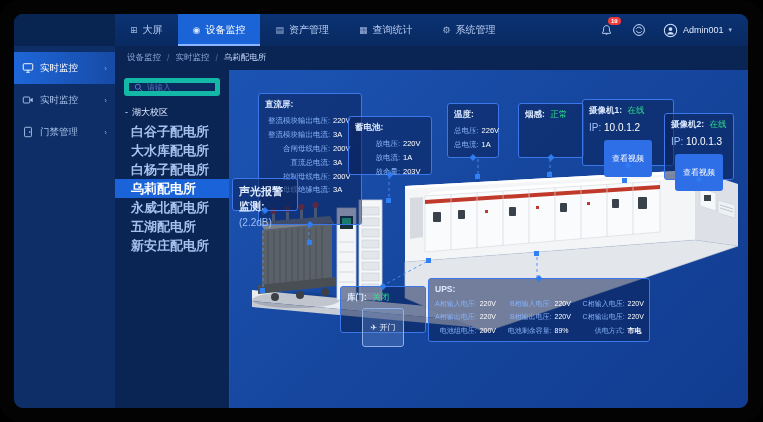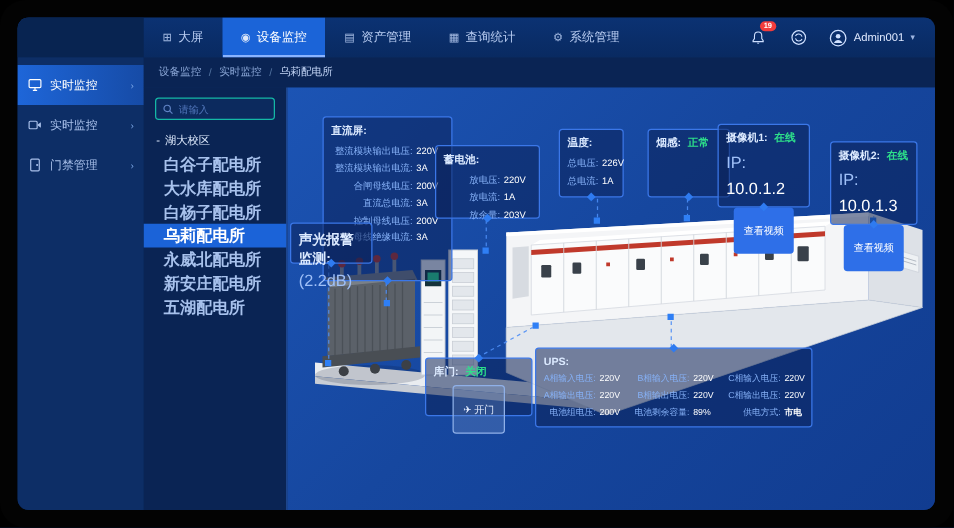--- a/index.html
+++ b/index.html
@@ -40,21 +40,21 @@
   
   .breadcrumb { height:24px; flex:0 0 24px; background:#0a2454; display:flex; align-items:center;
     gap:6px; padding-left:12px; font-size:8.5px; color:#8aa6d6; }
   .breadcrumb .sep { color:#51729f; }
   .breadcrumb .last { color:#c5d7f8; }
 
   .content-row { flex:1; display:flex; min-height:0; }
 
   
   .tree-col { width:115px; flex:0 0 115px; background:#0a2454; border-right:1px solid #24509f; }
-  .search-box { margin:8px 9px 6px 9px; height:18px; border:1px solid #14b8a6; border-radius:3px;
+  .search-box { margin:8px 9px 6px 9px; height:18px; border:5px solid #14b8a6; border-radius:3px;
     display:flex; align-items:center; gap:4px; padding:0 5px; background:#0c2a5e; }
   .search-box input { flex:1; min-width:0; background:transparent; border:none; outline:none;
     font-size:8px; color:#cfe0ff; font-family:inherit; }
   .search-box input::placeholder { color:#4f74b8; }
   .tree-root { padding:3px 10px; font-size:9px; color:#dce8fb; height:20px; display:flex; align-items:center; gap:4px; cursor:pointer; }
   .tree-node { padding-left:16px; height:19px; display:flex; align-items:center; font-size:13px;
     color:#a7c1ec; cursor:pointer;font-weight:bold; }
   .tree-node.selected { background:#1b63d8; color:#fff; }
 
   
@@ -64,45 +64,45 @@
   .scene { left:0; top:80px; width:518px; height:260px; }
   .lines { inset:0; width:100%; height:100%; }
 
   .panel { position:absolute; background:rgba(9,30,82,.52); border:1px solid #3b77e8;
     border-radius:3px; padding:5px 6px; color:#e8f1ff; }
   .p-title { font-size:8.5px; font-weight:bold; color:#dceaff; margin-bottom:3px; }
   .p-title .status { margin-left:3px; }
   .row { display:flex; font-size:7.5px; line-height:1.85; white-space:nowrap; }
   .row .lbl { color:#86b1f7; flex:1; text-align:right; }
   .row .val { color:#fff; margin-left:3px; min-width:22px; text-align:left; }
-  .status { color:#2ee08a; font-weight:bold; }
+  .status { color:#2ee08a; font-weight:normal; }
   .btn { background:#2e6fe8; color:#fff; font-size:8px; border:none; border-radius:3px;
     padding:13px 8px; cursor:pointer; display:block; margin:4px auto 0; font-family:inherit; }
   .btn-outline { background:rgba(120,150,200,.30); border:1px solid #8fb0e8; color:#e6eeff; }
   .hl { color:#4da3ff; font-weight:bold; }
 
   .tick-b::after, .tick-t::before { content:""; position:absolute; left:50%; width:5px; height:5px;
     background:#2f7bf0; transform:translateX(-50%) rotate(45deg); }
   .tick-b::after { bottom:-3px; }
   .tick-t::before { top:-3px; }
 
   
   #p-dc      { left:28px;  top:23px;  width:104px; height:132px; }
   #p-batt    { left:118px; top:46px;  width:84px;  height:59px; }
   #p-temp    { left:217px; top:33px;  width:52px;  height:55px; }
   #p-smoke   { left:288px; top:33px;  width:66px;  height:55px; }
-  #p-cam1    { left:344px; top:29px;  width:74px;  height:67px; }
+  #p-cam1    { left:352px; top:29px;  width:92px;  height:67px; }
   #p-cam2    { left:434px; top:29px;  width:70px;  height:67px;margin-top:14px; }
   #p-sound   { left:2px;   top:108px; width:66px;  height:33px; }
   #p-door    { left:110px; top:216px; width:86px;  height:47px; }
   #p-ups     { left:198px; top:208px; width:222px; height:64px; }
   #p-ups .cols { display:flex; gap:6px; }
   #p-ups .col { flex:1; }
   #p-ups .row { line-height:1.9; font-size:7px; }
-  .small-note { font-size:13px; color:#9fc0f8; line-height:1.6; }
+  .small-note { font-size:10px; color:#9fc0f8; line-height:1.6; }
 </style>
 </head>
 <body>
 
 <div class="frame">
   <div class="app">
 
     <header class="navbar">
       <div class="logo-space"></div>
       <nav class="tabs">
@@ -204,22 +204,22 @@
             </div>
             <div class="tree-root">
               <span>-</span>
               <span>湖大校区</span>
             </div>
             <div class="tree-node">白谷子配电所</div>
             <div class="tree-node">大水库配电所</div>
             <div class="tree-node">白杨子配电所</div>
             <div class="tree-node selected">乌莉配电所</div>
             <div class="tree-node">永威北配电所</div>
+            <div class="tree-node">五湖配电所</div>
             <div class="tree-node">新安庄配电所</div>
-            <div class="tree-node">五湖配电所</div>
           </div>
 
           <main class="main">
 
             <svg class="scene" viewBox="0 0 518 260">
 
               <g>
                 <polygon points="22,140 240,160 240,171 22,151" fill="#e9ecf0"></polygon>
                 <polygon points="22,151 240,171 240,177 22,157" fill="#c8cdd5"></polygon>
               </g>

